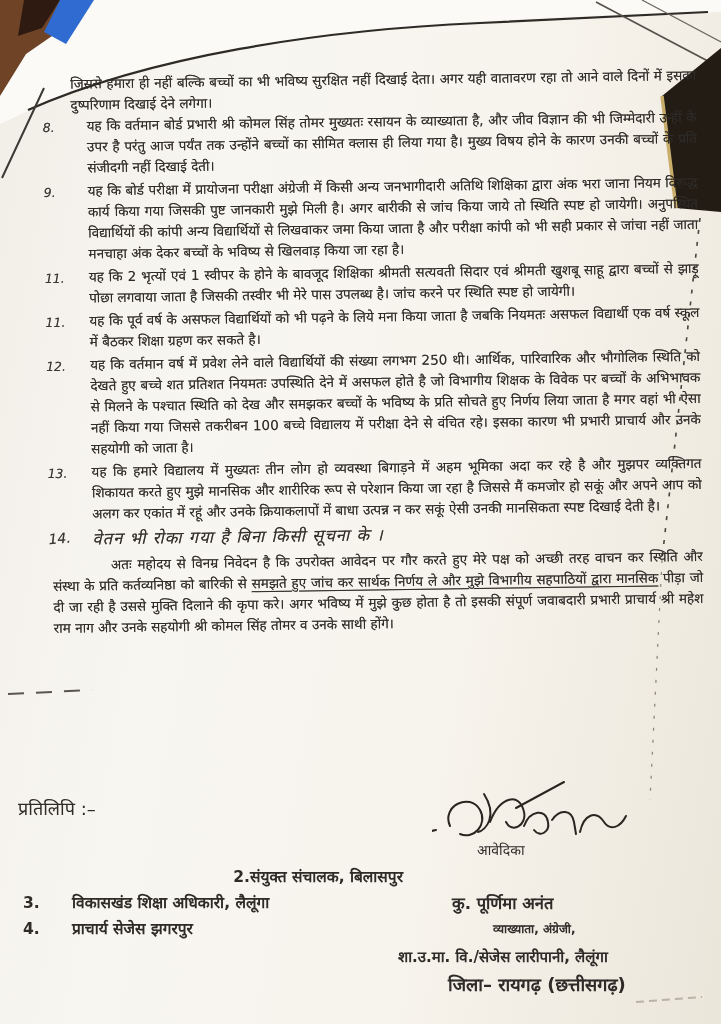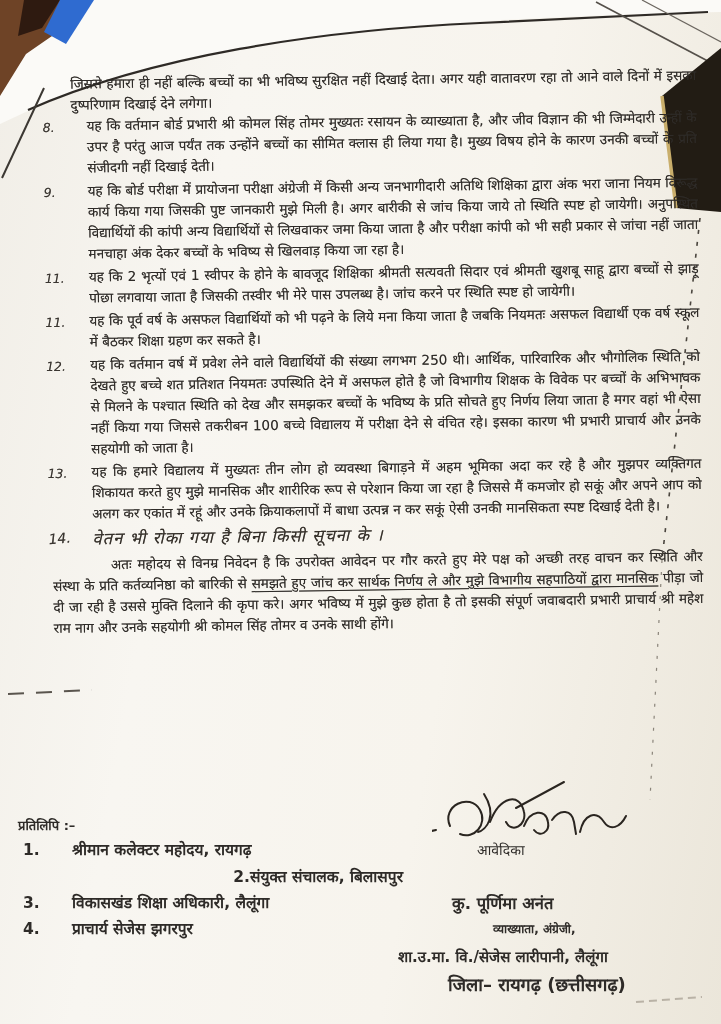--- a/index.html
+++ b/index.html
@@ -22,21 +22,21 @@
     position:absolute;left:-4px;top:1px;width:36px;
     font-size:12.5px;font-style:italic;color:#3a3631;text-align:left;
   }
   .handwritten-item .num{font-size:14px;transform:rotate(-4deg);}
   .handwritten-text{
     font-style:italic;font-size:16.5px;letter-spacing:1px;line-height:26px;
     color:#35302a;text-align:left;
   }
   .closing{margin-left:52px;margin-top:2px;text-indent:58px;}
   .closing .underlined{text-decoration:underline;text-underline-offset:3px;}
-  .copies-label{position:absolute;left:18px;top:816px;font-size:13px;font-weight:bold;}
+  .copies-label{position:absolute;left:18px;top:796px;font-size:18px;font-weight:normal;}
   .copy-row{position:absolute;left:23px;width:380px;font-size:15.5px;font-weight:bold;}
   .copy-row .cnum{display:inline-block;width:49px;font-weight:bold;}
   .sig-scribble{position:absolute;left:432px;top:778px;}
   .sig-line{position:absolute;white-space:nowrap;}
   .applicant{left:477px;top:840px;font-size:14px;}
   .sig-name{left:452px;top:891px;font-size:16.5px;font-weight:bold;}
   .sig-desig{left:493px;top:920px;font-size:12px;font-weight:bold;}
   .sig-school{left:398px;top:946px;font-size:15px;font-weight:bold;}
   .sig-district{left:448px;top:972px;font-size:18px;font-weight:bold;}
 </style>
@@ -108,23 +108,20 @@
       <span class="num">14.</span>
       <p class="handwritten-text">वेतन भी रोका गया है बिना किसी सूचना के ।</p>
     </div>
 
     <p class="closing"><span>अतः महोदय से विनम्र निवेदन है कि उपरोक्त आवेदन पर गौर करते हुए मेरे पक्ष को अच्छी तरह वाचन कर स्थिति और संस्था के प्रति कर्तव्यनिष्ठा को बारिकी से </span><span class="underlined">समझते हुए जांच कर सार्थक निर्णय ले और मुझे विभागीय सहपाठियों द्वारा मानसिक</span><span> पीड़ा जो दी जा रही है उससे मुक्ति दिलाने की कृपा करे। अगर भविष्य में मुझे कुछ होता है तो इसकी संपूर्ण जवाबदारी प्रभारी प्राचार्य श्री महेश राम नाग और उनके सहयोगी श्री कोमल सिंह तोमर व उनके साथी होंगे।</span></p>
 
   </div>
 
   <div class="copies-label">प्रतिलिपि :–</div>
 
-  <div class="copy-row" style="top:838px;">
-    <span class="cnum">1.</span><span>श्रीमान कलेक्टर महोदय, रायगढ़</span>
-  </div>
   <div class="copy-row" style="top:865px;text-align:right;">
     <span class="cnum">2.</span><span>संयुक्त संचालक, बिलासपुर</span>
   </div>
   <div class="copy-row" style="top:891px;">
     <span class="cnum">3.</span><span>विकासखंड शिक्षा अधिकारी, लैलूंगा</span>
   </div>
   <div class="copy-row" style="top:917px;">
     <span class="cnum">4.</span><span>प्राचार्य सेजेस झगरपुर</span>
   </div>
 

